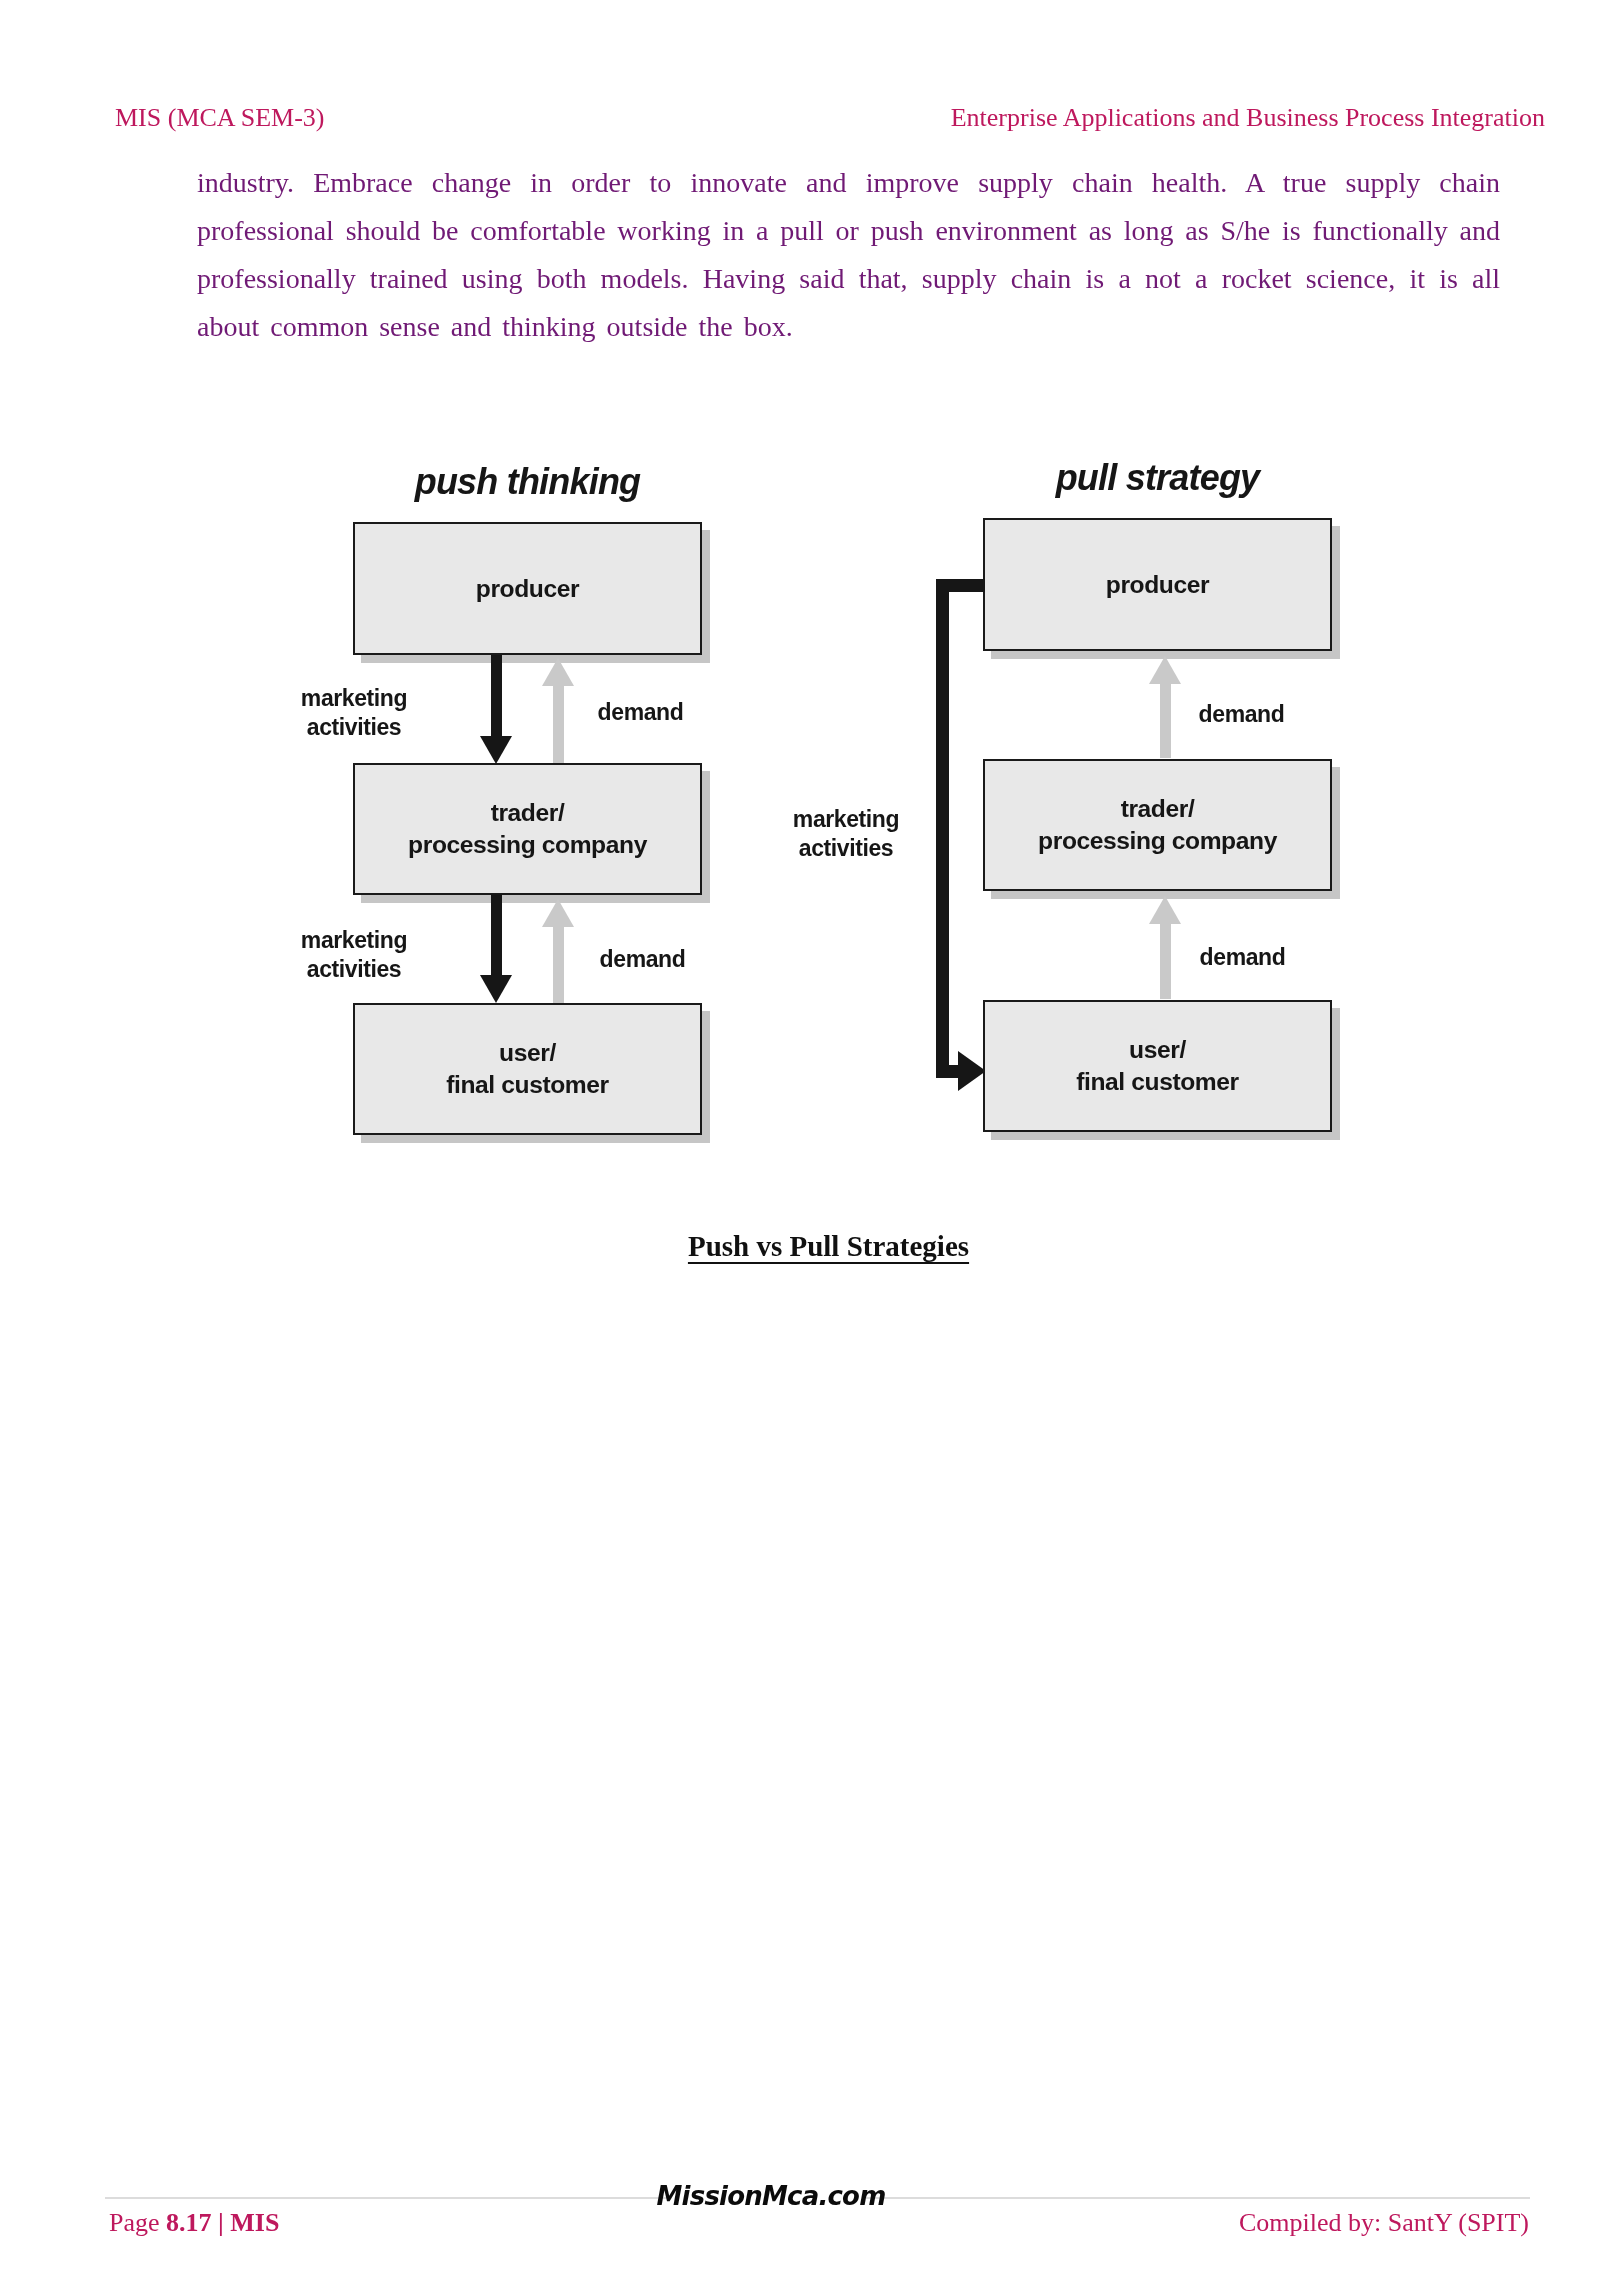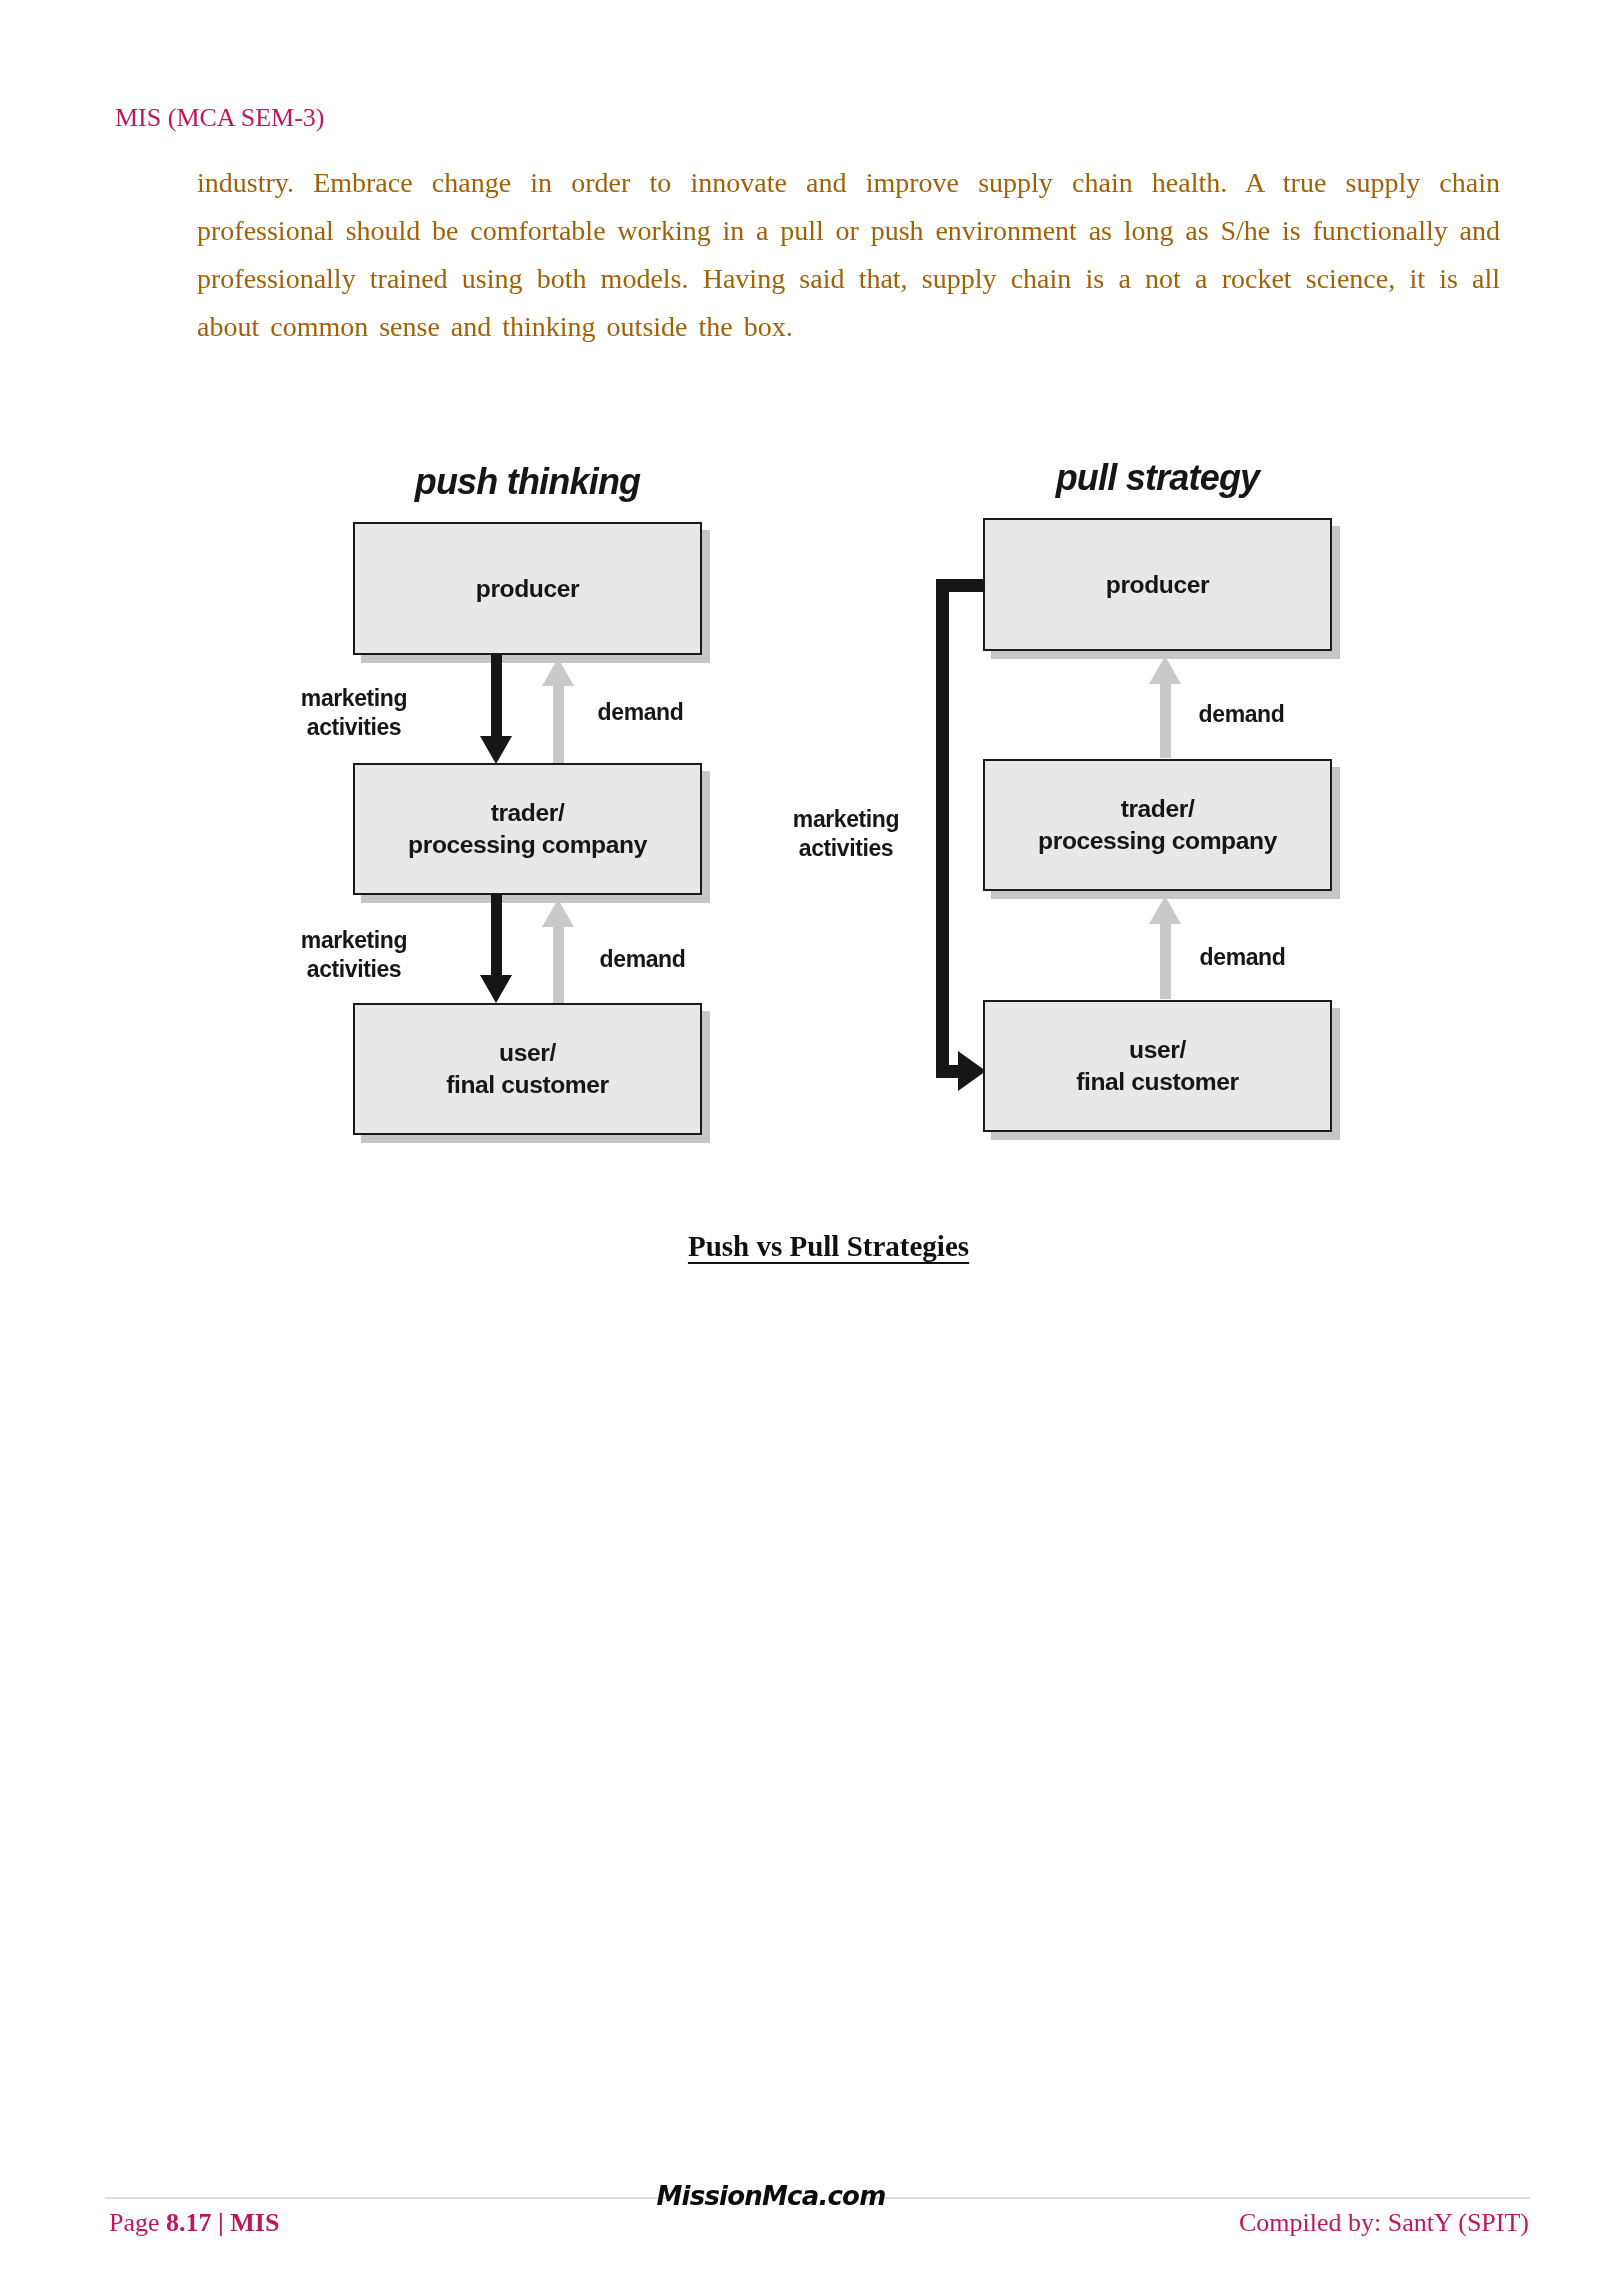--- a/index.html
+++ b/index.html
@@ -16,21 +16,21 @@
     color:#be185d;
     font-size:26px;
     font-family:"Liberation Serif", serif;
     white-space:nowrap;
   }
   
   .para{
     position:absolute;
     left:197px;top:159px;width:1303px;
     font-size:28px;line-height:48px;
-    color:#a16207;
+    color:#701a75;
     text-align:justify;
     word-spacing:4px;
   }
   
   .dtitle{
     position:absolute;
     font-family:"Liberation Sans", sans-serif;
     font-weight:bold;font-style:italic;
     font-size:36px;color:#161616;
     text-align:center;letter-spacing:-0.8px;
@@ -91,20 +91,21 @@
     white-space:nowrap;
   }
   .bold{font-weight:bold;}
 </style>
 </head>
 <body>
 
 <div class="page">
 
   <div class="muted" style="left:115px;top:103px;">MIS (MCA SEM-3)</div>
+  <div class="muted" style="right:78px;top:103px;">Enterprise Applications and Business Process Integration</div>
 
   <div class="para">industry. Embrace change in order to innovate and improve supply chain health. A true supply chain professional should be comfortable working in a pull or push environment as long as S/he is functionally and professionally trained using both models. Having said that, supply chain is a not a rocket science, it is all about common sense and thinking outside the box.</div>
 
   <div class="dtitle" style="left:353px;top:461px;width:349px;">push thinking</div>
 
   <div class="node" style="left:353px;top:522px;height:133px;">
     <div class="node-line">producer</div>
   </div>
 
   <div class="shaft black" style="left:491px;top:655px;width:11px;height:84px;"></div>

